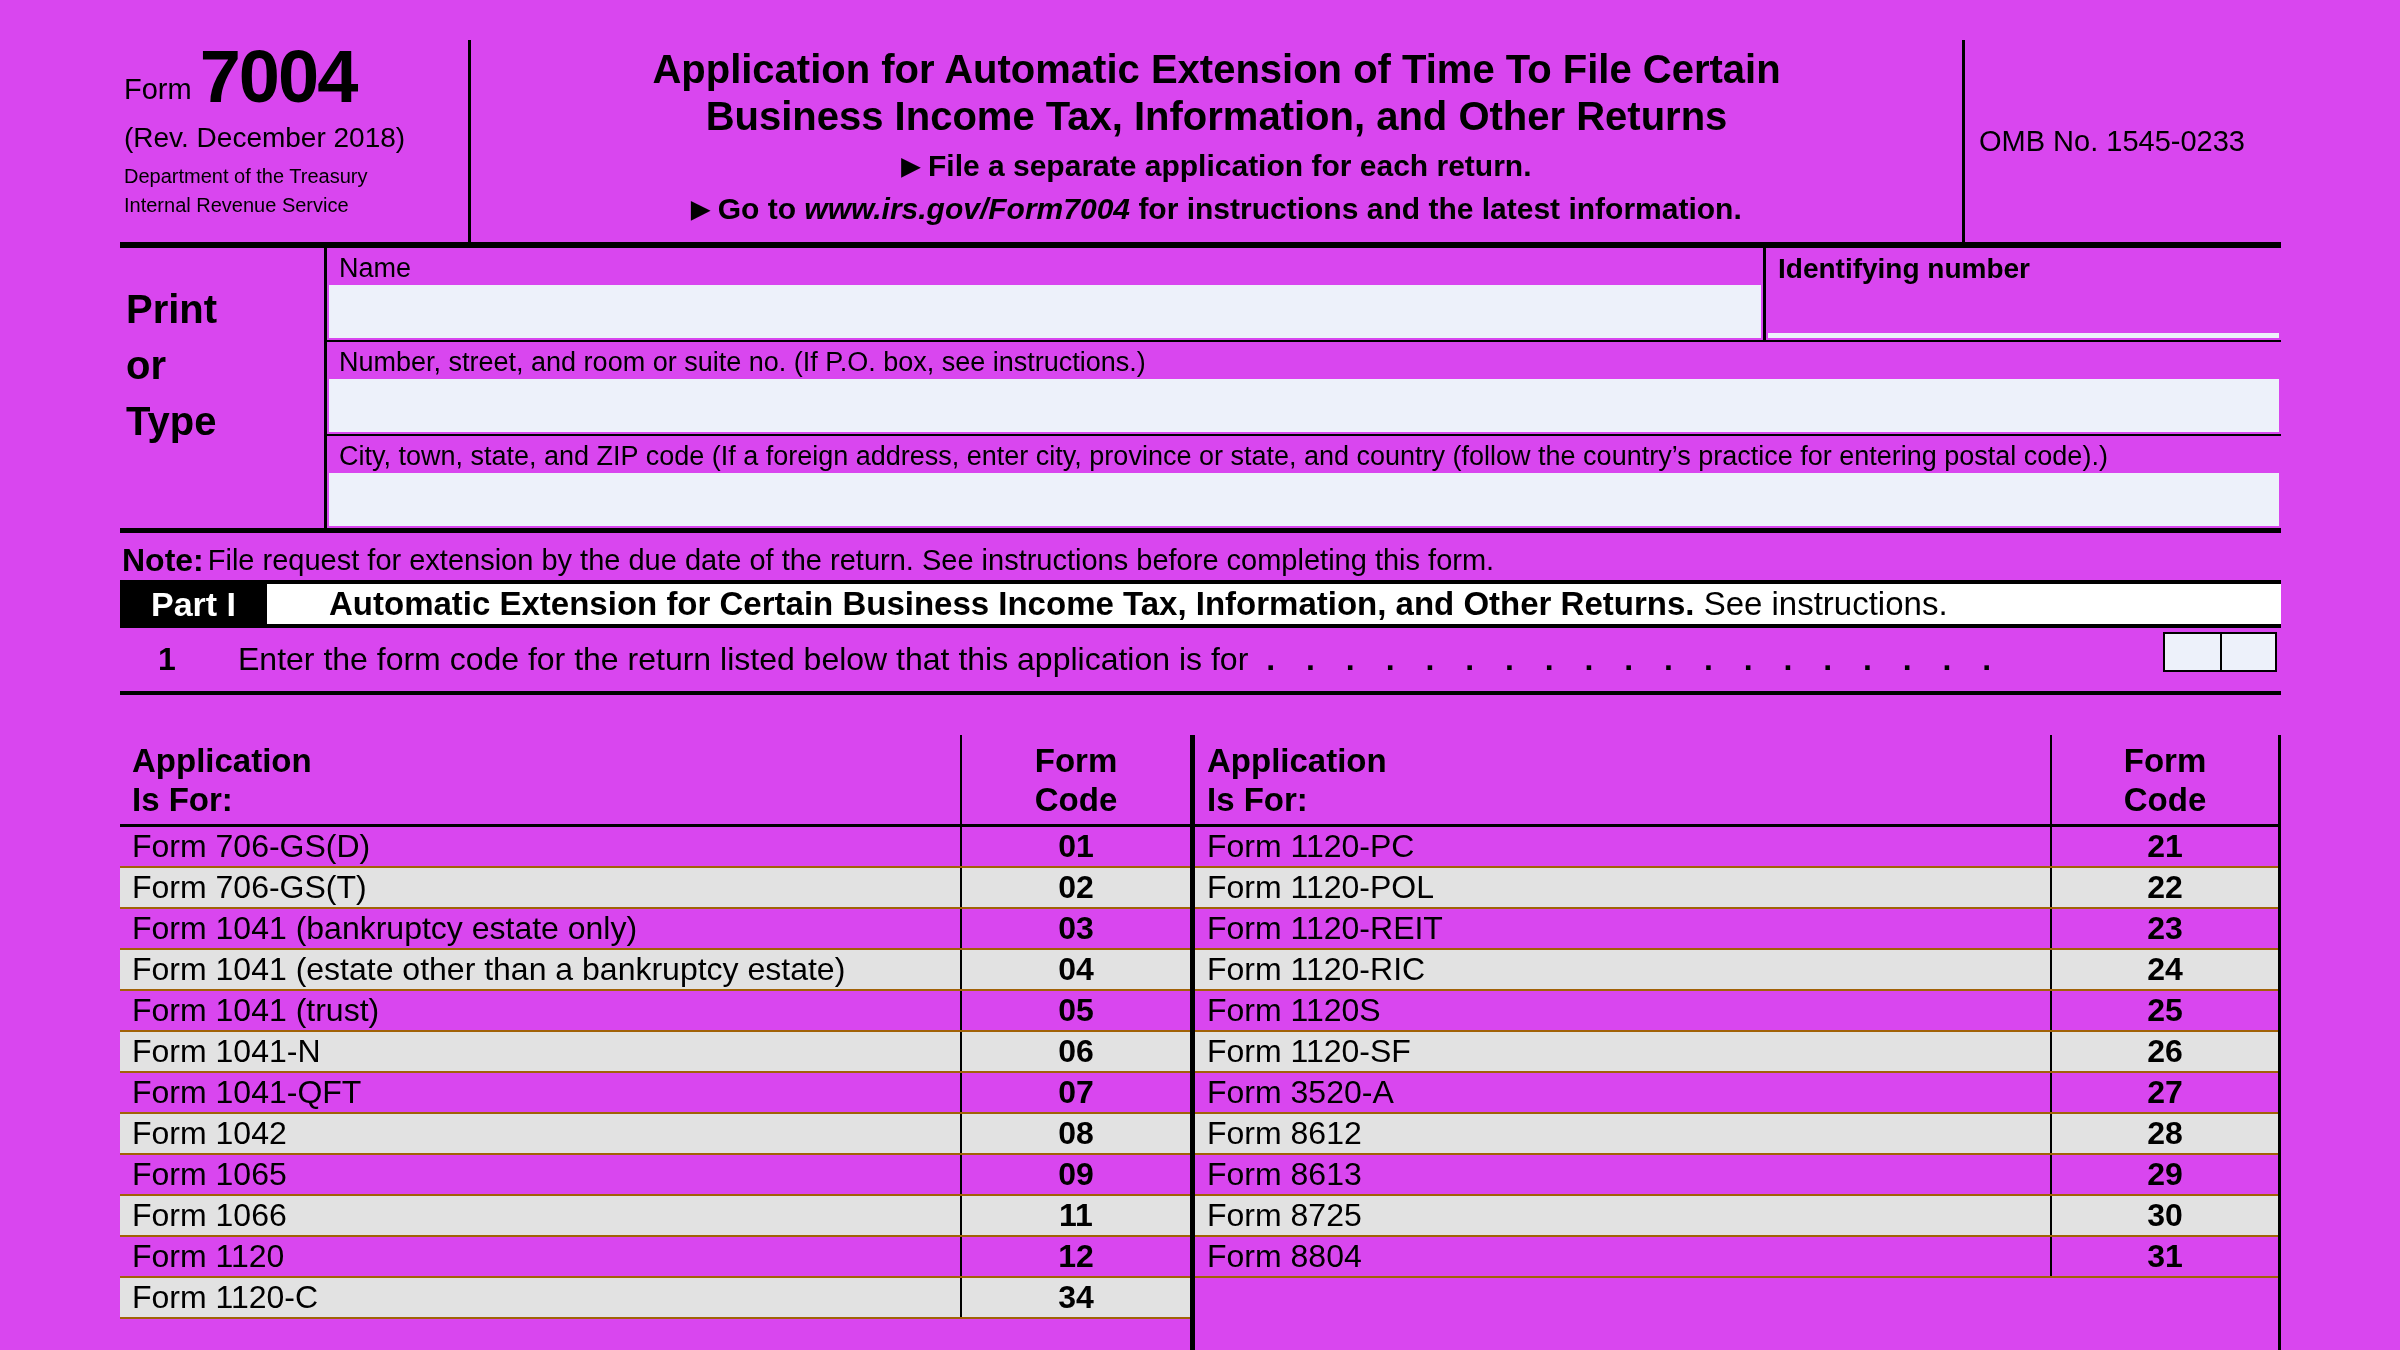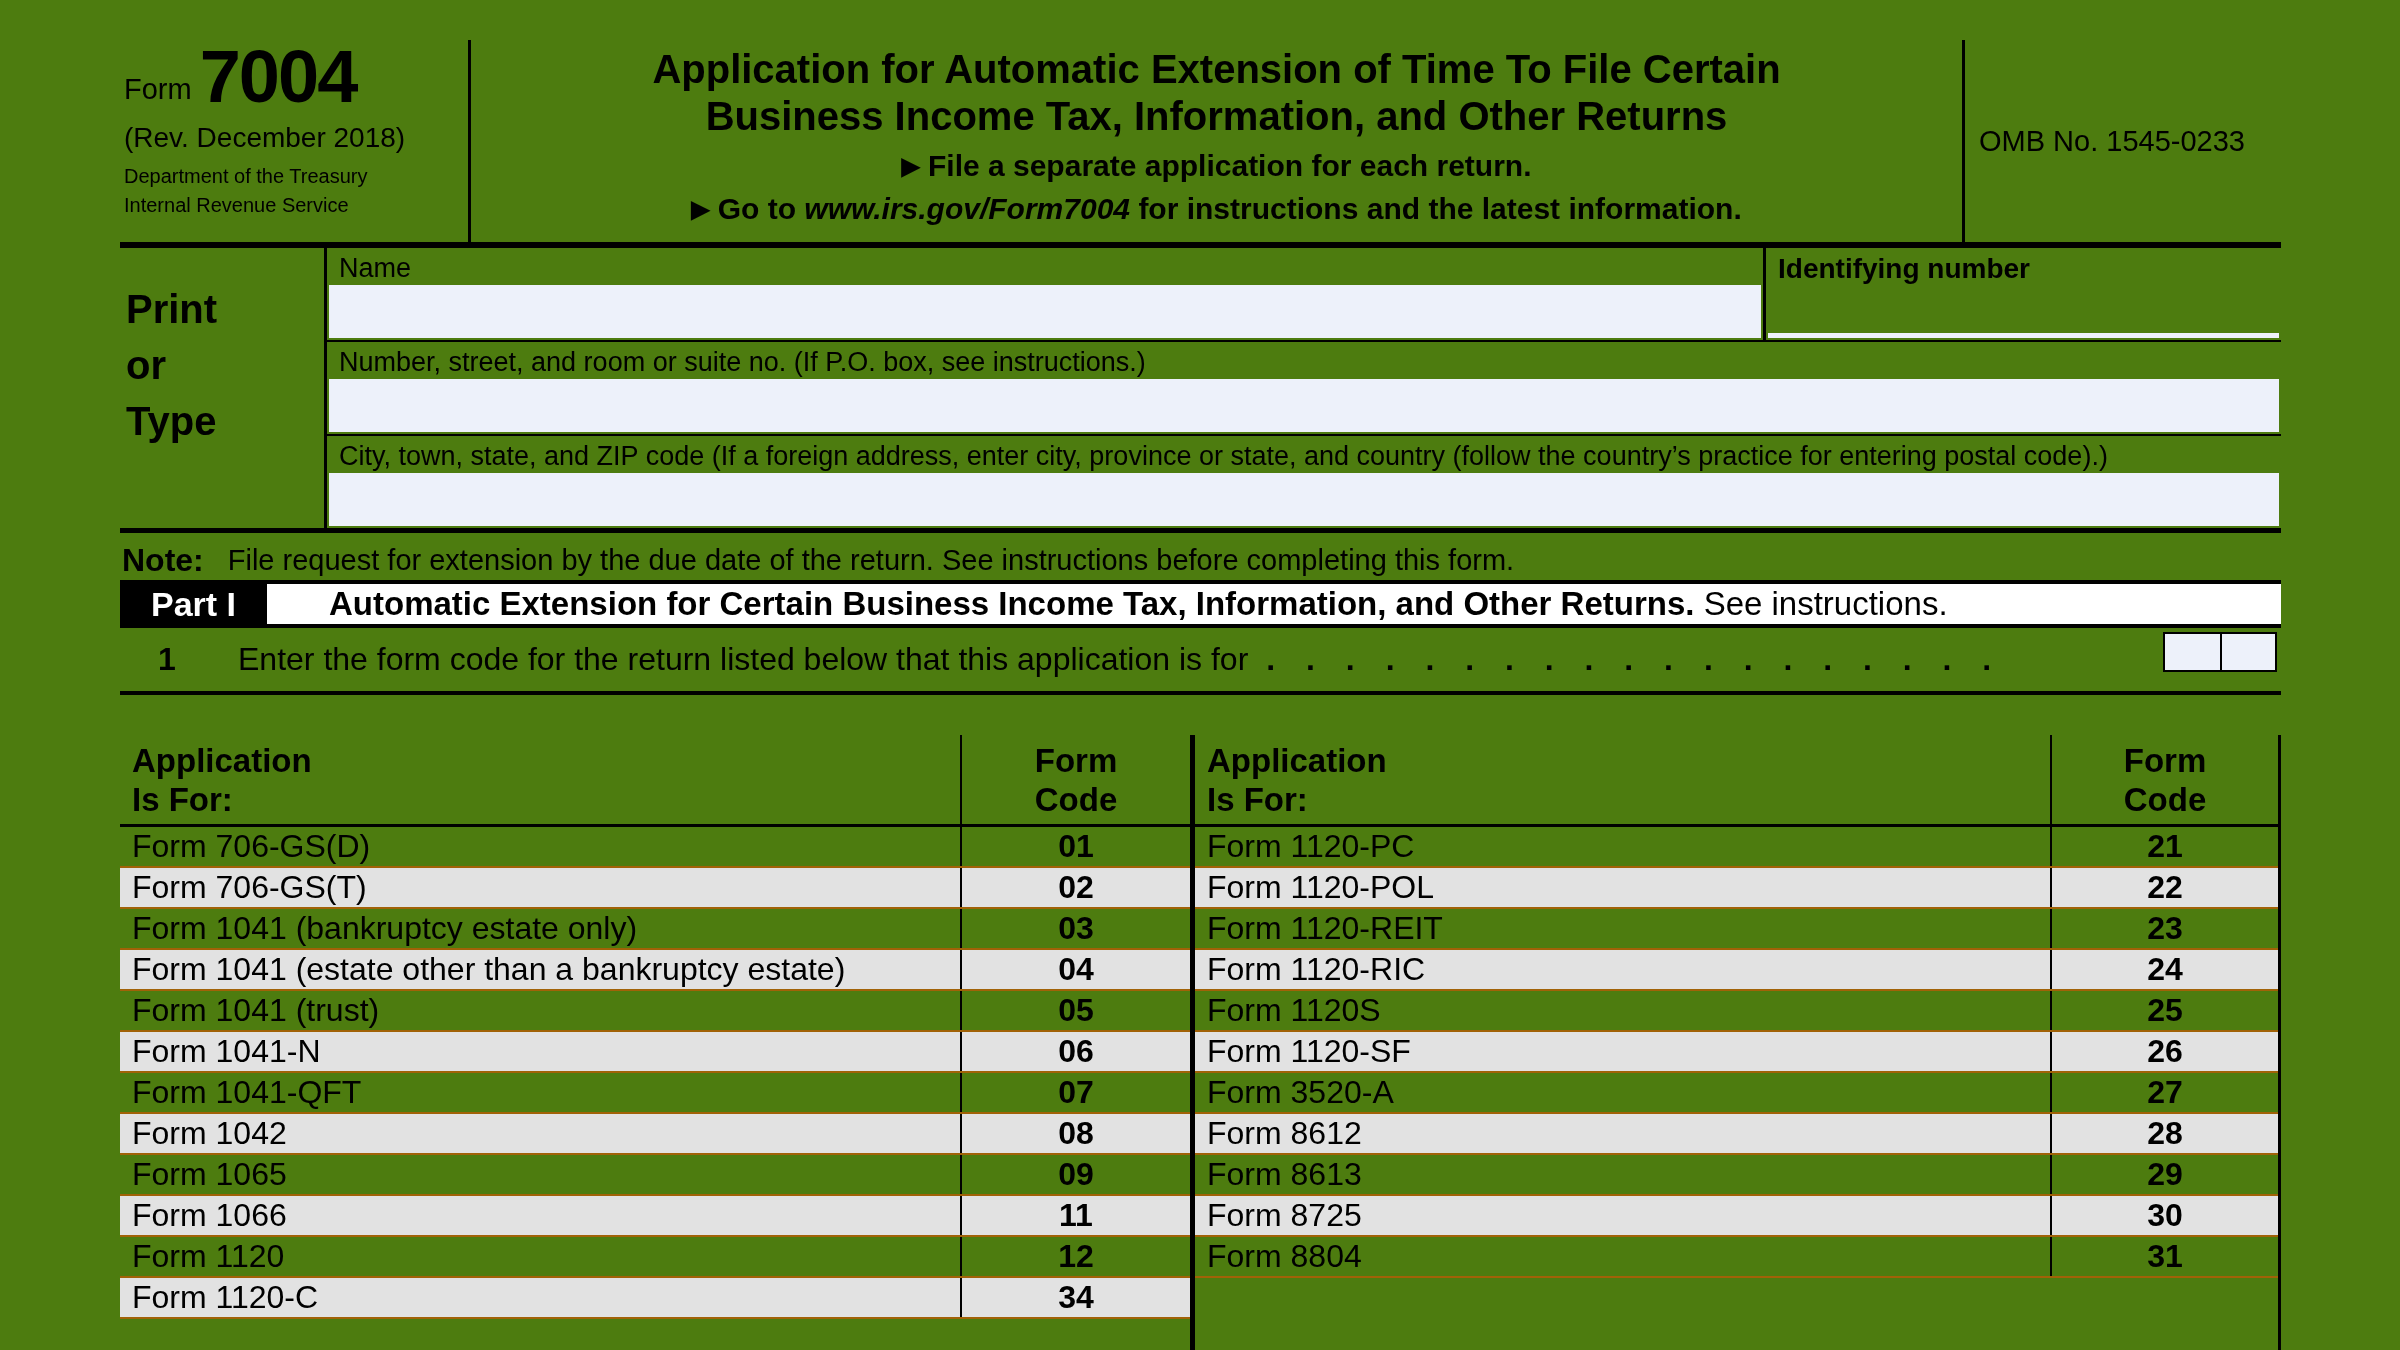--- a/index.html
+++ b/index.html
@@ -1,18 +1,18 @@
 <!DOCTYPE html>
 <html style="--field_fill: #edf1fa; --row_stripe: #e2e2e2; --ink: #000000;"><head>
 <meta charset="utf-8">
 <style>
   * { margin:0; padding:0; box-sizing:border-box; }
   html,body { background:#ffffff; }
   .page {
-    position:relative; width:2400px; height:1350px; background:#4d7c0f;
+    position:relative; width:2400px; height:1350px; background:#d946ef;
     font-family:"Liberation Sans", sans-serif; color:#000; overflow:hidden;
   }
   
   .header {
     position:absolute; left:120px; top:40px; width:2161px; height:208px;
     border-bottom:6px solid #000; display:flex;
   }
   .h-left  { width:351px; border-right:3px solid #000; padding-top:4px; }
   .h-center{ flex:1; border-right:3px solid #000; text-align:center; padding-top:4px; }
   .h-right { width:316px; display:flex; align-items:center; padding-left:14px; }
@@ -35,21 +35,21 @@
   .e-rowA { height:95px; border-bottom:2px solid #000; display:flex; }
   .e-name { flex:1; display:flex; flex-direction:column; }
   .e-id   { width:518px; border-left:3px solid #000; display:flex; flex-direction:column;gap:48px; }
   .e-row  { height:95px; border-bottom:2px solid #000; display:flex; flex-direction:column; }
   .e-row.last { height:93px; border-bottom:none; }
   .f-label { height:37px; padding:5px 0 0 12px; font-size:27px; white-space:nowrap; overflow:hidden; }
   .f-label.bold { font-weight:bold; font-size:28px; }
   .f-input { flex:1; margin:0 2px 2px 2px; background:var(--field_fill,#edf1fa); }
   
   .note { position:absolute; left:120px; top:533px; width:2161px; height:55px;
-          display:flex; align-items:center; gap:24px; padding-left:2px; }
+          display:flex; align-items:center; gap:4px; padding-left:2px; }
   .note-label { font-size:32px; font-weight:bold; }
   .note-text  { font-size:29px; }
   
   .part-bar { position:absolute; left:120px; top:580px; width:2161px; height:48px;
               border-top:4px solid #000; border-bottom:4px solid #000;
               display:flex; align-items:center; background:#fff; }
   .part-label { background:#000; color:#fff; width:147px; height:40px;
                 display:flex; align-items:center; justify-content:center;
                 font-size:34px; font-weight:bold;text-align:right; }
   .part-heading { margin-left:62px; font-size:33px; white-space:nowrap; }

